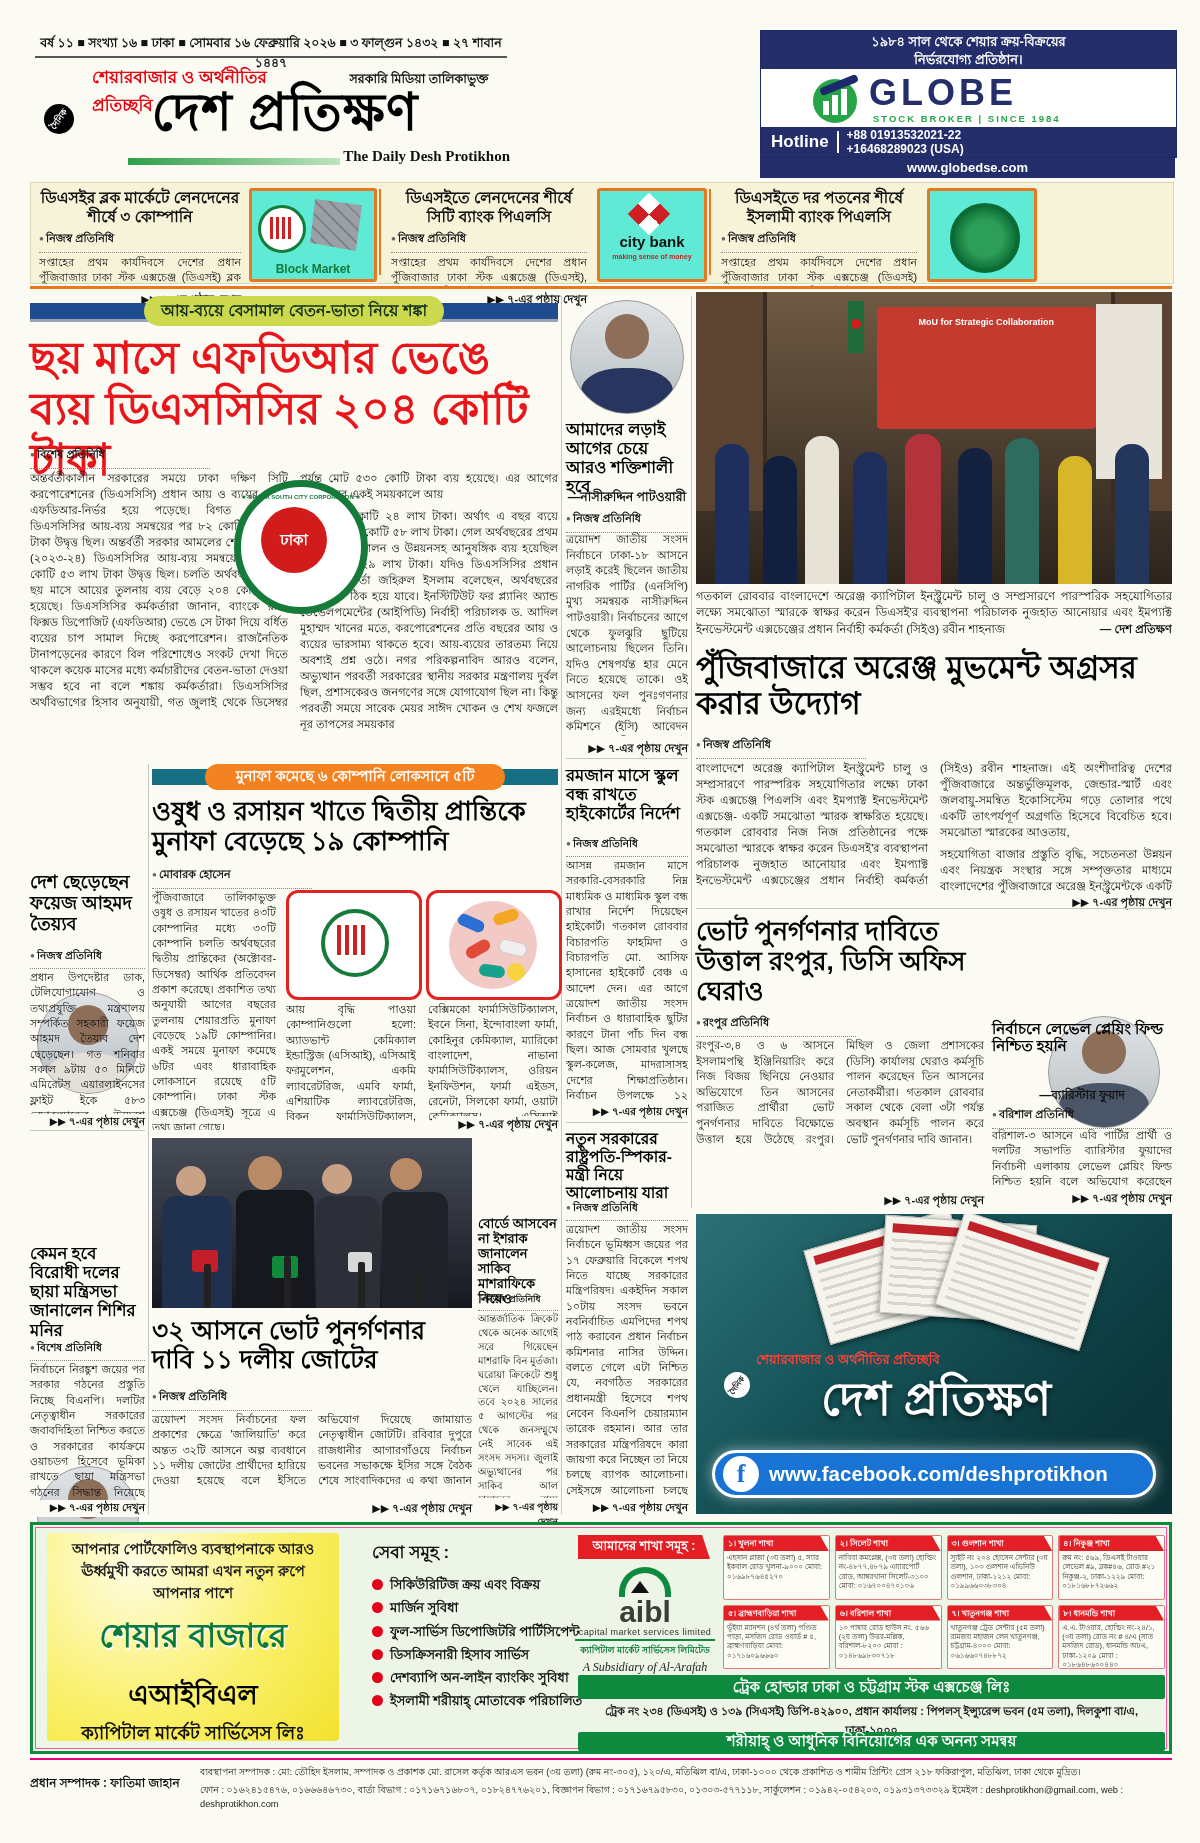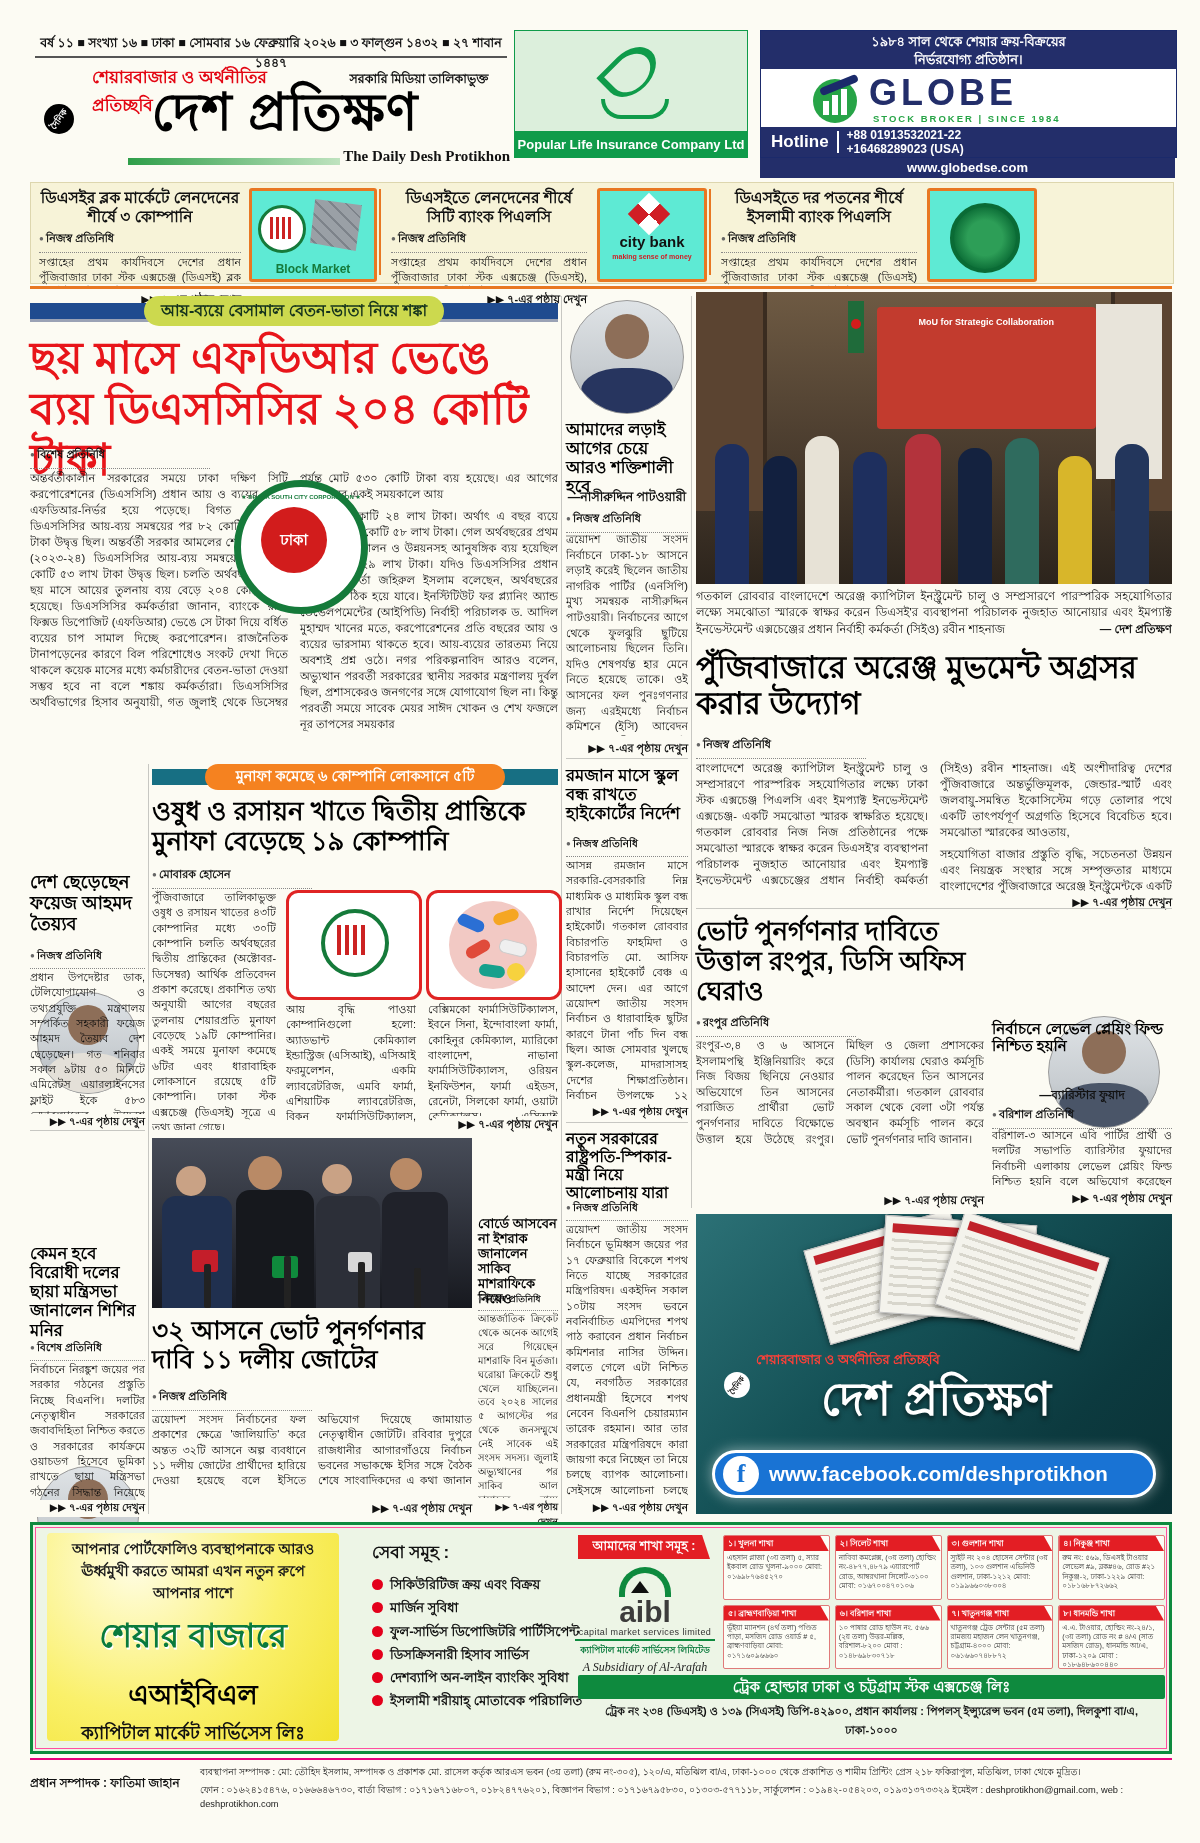--- a/index.html
+++ b/index.html
@@ -51,26 +51,20 @@
   <div class="abs" style="left:92px;top:64px;width:235px;font-size:17px;font-weight:900;color:#e30613">শেয়ারবাজার ও অর্থনীতির প্রতিচ্ছবি</div>
   <div class="abs" style="left:330px;top:70px;width:178px;font-size:12.5px;font-weight:900;text-align:center">সরকারি মিডিয়া তালিকাভুক্ত</div>
 
   <div class="abs" style="left:44px;top:104px;width:30px;height:30px;border-radius:50%;background:#000;display:flex;align-items:center;justify-content:center">
     <span style="color:#fff;font-size:9px;font-weight:bold;transform:rotate(-55deg);display:block">দৈনিক</span>
   </div>
   <div class="abs ctr" style="left:60px;top:84px;width:450px;font-size:52px;font-weight:900;letter-spacing:1px;color:#000;line-height:1.1">দেশ প্রতিক্ষণ</div>
   <div class="abs" style="left:300px;top:148px;width:210px;font-size:15px;text-align:right;font-family:'Liberation Serif',serif;font-weight:bold">The Daily Desh Protikhon</div>
   <div class="abs" style="left:128px;top:158px;width:212px;height:7px;background:linear-gradient(90deg,#2e9e49,#bfe3bf)"></div>
 
-  <div class="abs" style="left:514px;top:30px;width:232px;height:126px;border:1px solid #0f9b4a;background:#dcefdc">
-    <div class="abs" style="left:96px;top:12px;width:40px;height:58px;background:#0f9b4a;border-radius:50% 50% 50% 0;transform:rotate(45deg)"></div>
-    <div class="abs" style="left:100px;top:20px;width:32px;height:44px;background:#dcefdc;border-radius:50% 50% 50% 0;transform:rotate(45deg)"></div>
-    <div class="abs" style="left:86px;top:68px;width:60px;height:16px;border:4px solid #0f9b4a;border-top:none;border-radius:0 0 30px 30px"></div>
-    <div class="abs" style="left:0;bottom:0;width:100%;height:26px;background:#0f9b4a;color:#fff;display:flex;align-items:center;justify-content:center;font-size:13px;font-weight:900">Popular Life Insurance Company Ltd</div>
-  </div>
 
   <div class="abs" style="left:760px;top:30px;width:415px;height:126px;border:1px solid #1b2a6b;background:#fff">
     <div class="abs ctr" style="left:0;top:0;width:100%;height:38px;background:#232e6a;color:#fff;font-size:13px;font-weight:bold;line-height:1.4;padding-top:2px;box-sizing:border-box">
       <div>১৯৮৪ সাল থেকে শেয়ার ক্রয়-বিক্রয়ের</div>
       <div>নির্ভরযোগ্য প্রতিষ্ঠান।</div>
     </div>
     <div class="abs" style="left:52px;top:48px;width:44px;height:44px;border-radius:50%;background:#27a447">
       <div class="abs" style="left:10px;bottom:8px;width:6px;height:14px;background:#fff"></div>
       <div class="abs" style="left:19px;bottom:8px;width:6px;height:20px;background:#fff"></div>
       <div class="abs" style="left:28px;bottom:8px;width:6px;height:26px;background:#fff"></div>
@@ -393,20 +387,21 @@
           <div class="bb">খাতুনগঞ্জ ট্রেড সেন্টার (৫ম তলা) রামজয় মহাজন লেন খাতুনগঞ্জ, চট্টগ্রাম-৪০০০ মোবা: ০৬১৬৬০৭৪৮৮৭২</div>
         </div>
       <div class="branch">
           <div class="bh">৮। ধানমন্ডি শাখা</div>
           <div class="bb">এ.এ. টাওয়ার, হোল্ডিং নং-২৪/১, (৩য় তলা) রোড নং # ৪/এ (সাত মসজিদ রোড), ধানমন্ডি আ/এ, ঢাকা-১২০৯ মোবা : ০১৮৬৪৮৬০০৪৪০</div>
         </div>
     </div>
 
     <div class="abs gbar" style="left:545px;top:150px;width:587px;height:24px;font-size:15px">ট্রেক হোল্ডার ঢাকা ও চট্টগ্রাম স্টক এক্সচেঞ্জ লিঃ</div>
     <div class="abs ctr" style="left:545px;top:178px;width:587px;font-size:11px;font-weight:bold">ট্রেক নং ২৩৪ (ডিএসই) ও ১৩৯ (সিএসই) ডিপি-৪২৯০০, প্রধান কার্যালয় : পিপলস্ ইন্স্যুরেন্স ভবন (৫ম তলা), দিলকুশা বা/এ, ঢাকা-১০০০</div>
+    <div class="abs gbar" style="left:545px;top:207px;width:587px;height:19px;font-size:15px">শরীয়াহ্ ও আধুনিক বিনিয়োগের এক অনন্য সমন্বয়</div>
   </div>
 
   <div class="abs" style="left:30px;top:1758px;width:1142px;height:2px;background:#e6007e"></div>
   <div class="abs" style="left:30px;top:1774px;width:165px;font-size:12px;font-weight:900">প্রধান সম্পাদক : ফাতিমা জাহান</div>
   <div class="abs" style="left:200px;top:1766px;width:972px;font-size:9.3px;line-height:1.5;color:#222">ব্যবস্থাপনা সম্পাদক : মো: তৌহিদ ইসলাম, সম্পাদক ও প্রকাশক মো. রাসেল কর্তৃক আরএস ভবন (৩য় তলা) (রুম নং-৩০৫), ১২০/এ, মতিঝিল বা/এ, ঢাকা-১০০০ থেকে প্রকাশিত ও শামীম প্রিন্টিং প্রেস ২১৮ ফকিরাপুল, মতিঝিল, ঢাকা থেকে মুদ্রিত।</div>
   <div class="abs" style="left:200px;top:1784px;width:972px;font-size:9.3px;line-height:1.5;color:#222">ফোন : ০১৬২৪১৫৪৭৬, ০১৬৬৬৪৬৭৩০, বার্তা বিভাগ : ০১৭১৬৭১৬৮০৭, ০১৮২৪৭৭৬২০১, বিজ্ঞাপন বিভাগ : ০১৭১৬৭৯৫৮৩০, ০১৩০৩-৫৭৭১১৮, সার্কুলেশন : ০১৯৪২-০৫৪২০৩, ০১৯৩১৩৭৩৩২৯ ইমেইল : deshprotikhon@gmail.com, web : deshprotikhon.com</div>
 
 </div>
 
 </body></html>

